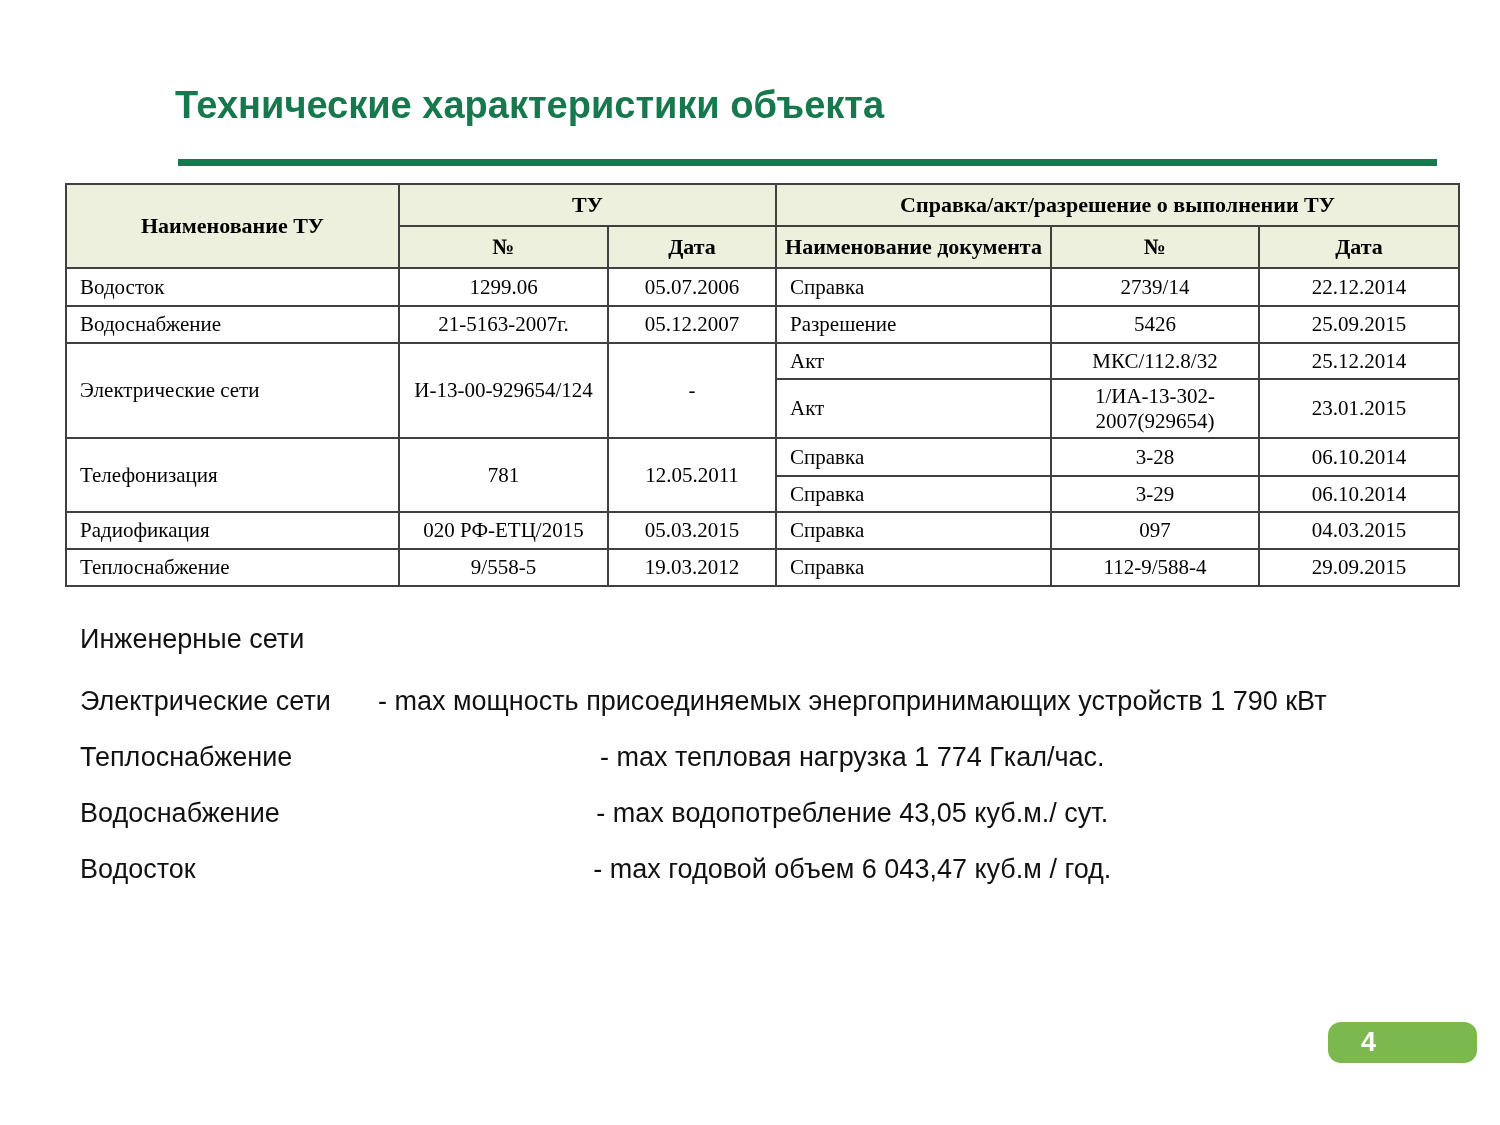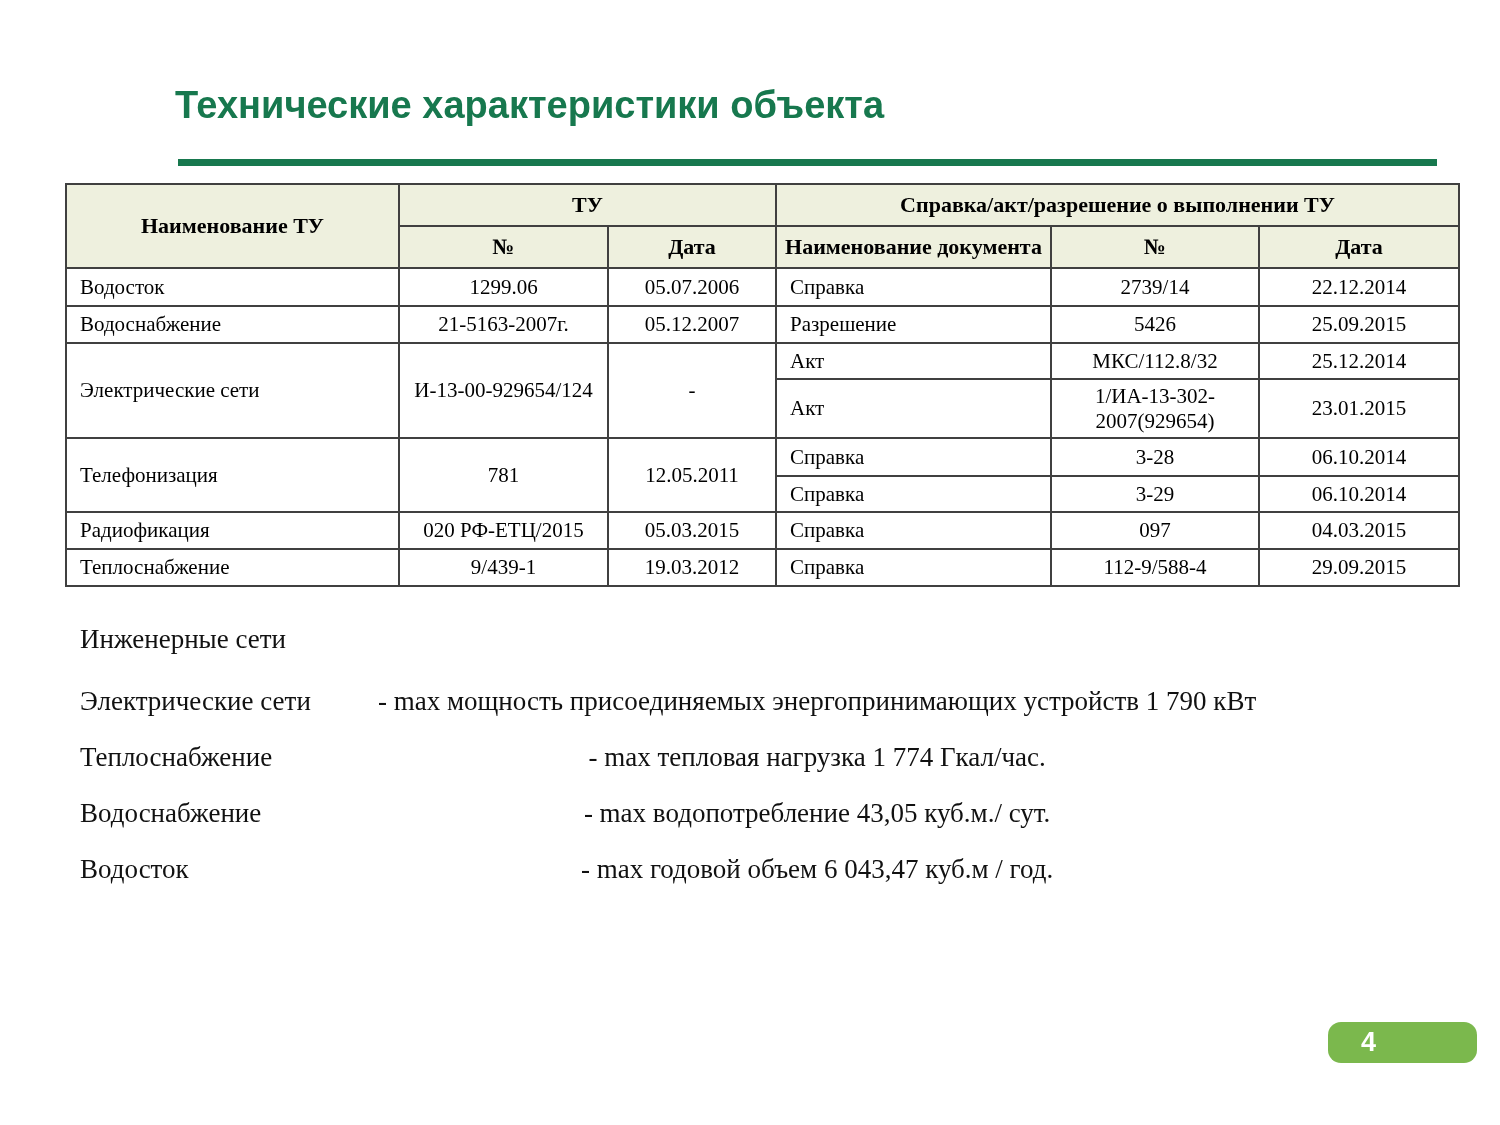--- a/index.html
+++ b/index.html
@@ -18,21 +18,21 @@
   .tu-table th,.tu-table td{border:2px solid var(--border-dark,#404040);
          vertical-align:middle;overflow:hidden;}
   .tu-table th{font-size:22px;font-weight:bold;background:var(--header-bg,#eef0de);
          text-align:center;padding:0 6px;}
   .tu-table td{font-size:21px;padding:0 4px;line-height:1.18;}
   .cl{text-align:left;padding-left:13px !important;}
   .cc{text-align:center;}
   .hr1{height:42px;margin-top:28px;} .hr2{height:42px;}
   .r38{height:38px;} .r37{height:37px;} .r36{height:36px;} .r59{height:59px;}
 
-  .notes{position:absolute;left:80px;top:624px;color:#111;font-family:Liberation Serif, serif;}
+  .notes{position:absolute;left:80px;top:624px;color:#111;}
   .notes-heading{margin:0 0 31px 0;font-size:27px;font-weight:normal;}
   .note-row{display:flex;margin-bottom:25px;font-size:27px;line-height:1.15;}
   .note-label{width:298px;flex:none;}
   .note-value{flex:1;white-space:nowrap;text-align:center;}
 
   .page-badge{position:absolute;left:1328px;top:1022px;width:149px;height:41px;
          box-sizing:border-box;border-radius:13px;display:flex;align-items:center;
          padding-left:33px;background:var(--badge-green,#7bb84d);
          color:#ffffff;font-size:27px;font-weight:bold;}
 </style>
@@ -113,21 +113,21 @@
       <tr class="r37">
         <td class="cl">Радиофикация</td>
         <td class="cc">020 РФ-ЕТЦ/2015</td>
         <td class="cc">05.03.2015</td>
         <td class="cl">Справка</td>
         <td class="cc">097</td>
         <td class="cc">04.03.2015</td>
       </tr>
       <tr class="r37">
         <td class="cl">Теплоснабжение</td>
-        <td class="cc">9/439-1</td>
+        <td class="cc">9/558-5</td>
         <td class="cc">19.03.2012</td>
         <td class="cl">Справка</td>
         <td class="cc">112-9/588-4</td>
         <td class="cc">29.09.2015</td>
       </tr>
     </tbody>
   </table>
 
   <div class="notes">
     <p class="notes-heading">Инженерные сети</p>

